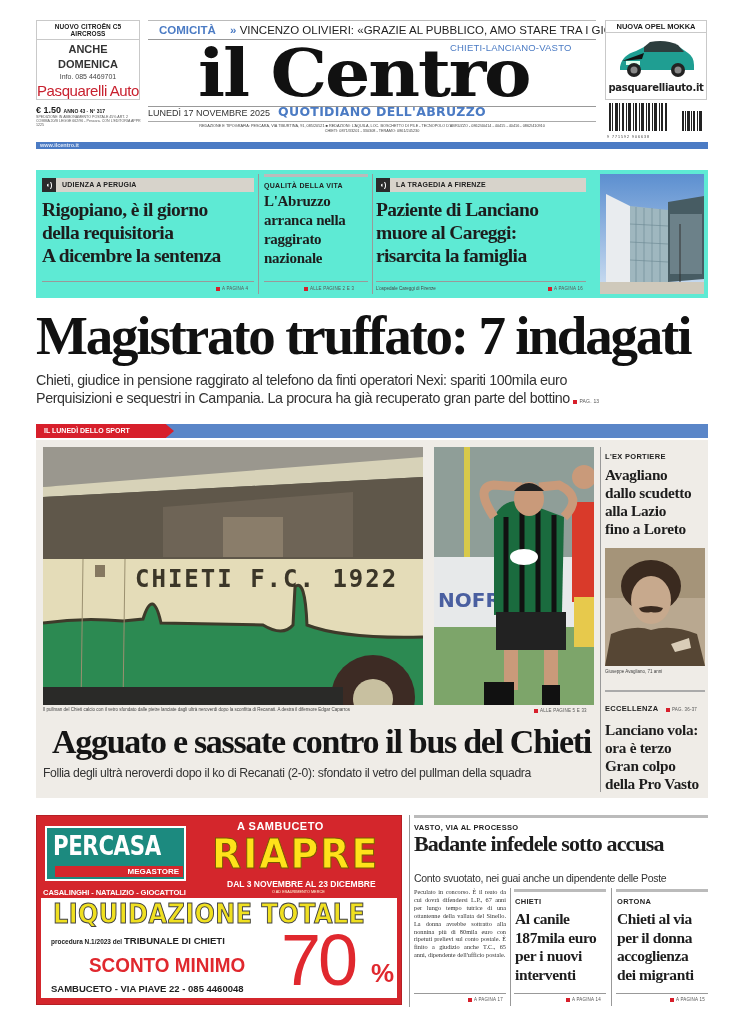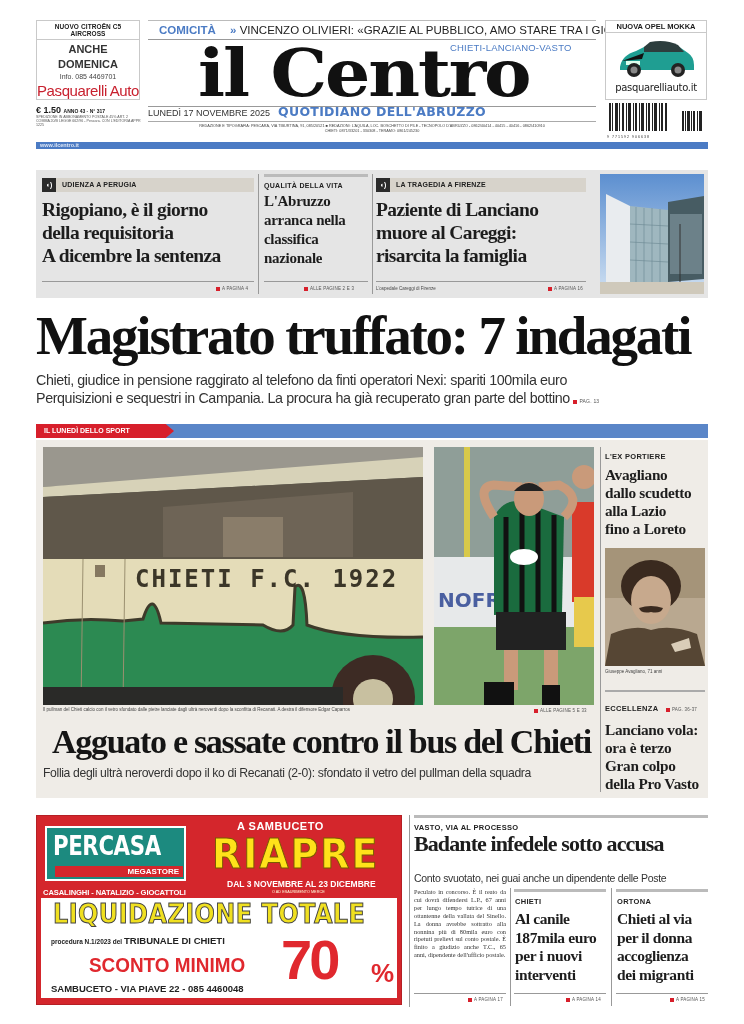--- a/index.html
+++ b/index.html
@@ -24,29 +24,29 @@
 
   .logo { left: 198px; top: 38px; font-family: "DejaVu Serif", serif; font-weight: bold; font-size: 66px; letter-spacing: -2px; line-height: 70px; color: #111; transform: scaleX(1.08); transform-origin: left; }
   .edition { left: 450px; top: 42px; font-size: 9.5px; color: #4b7bc4; letter-spacing: 0.2px; }
   .dateline { left: 148px; top: 106px; width: 448px; height: 14px; border-top: 1px solid #999; font-size: 9px; color: #333; line-height: 13px; }
   .subtitle { left: 278px; top: 104px; font-size: 12.5px; font-weight: bold; color: #4b7bc4; font-family: "DejaVu Sans", sans-serif; letter-spacing: 0.3px; }
   .redazione { left: 148px; top: 121px; width: 448px; border-top: 1px solid #aaa; font-size: 3.8px; color: #444; text-align: center; line-height: 5px; padding-top: 2px; }
 
   .ad-right { left: 605px; top: 20px; width: 102px; height: 80px; border: 1px solid #c9c9c9; text-align: center; background: #fff; }
   .ad-right .top { font-size: 7.5px; font-weight: bold; border-bottom: 1px solid #c9c9c9; padding: 1px 0; }
   .car { position: relative; margin: 4px auto 0; width: 84px; height: 44px; }
-  .ad-right .url { font-size: 10px; font-weight: normal; color: #222; margin-top: 1px; font-family: "DejaVu Sans", sans-serif; letter-spacing: -0.3px; }
+  .ad-right .url { font-size: 10px; font-weight: bold; color: #222; margin-top: 1px; font-family: "DejaVu Sans", sans-serif; letter-spacing: -0.3px; }
   .barcode { left: 607px; top: 103px; width: 100px; height: 30px; }
   .barcode-num { left: 607px; top: 135px; font-size: 3.6px; color: #333; letter-spacing: 1px; }
 
   .urlbar { left: 36px; top: 142px; width: 672px; height: 7px; background: #4b7bc4; }
   .urlbar span { color: #dde6f4; font-size: 5.5px; font-weight: bold; position: absolute; left: 4px; top: 0px; line-height: 7px; }
 
   
-  .top-row { left: 36px; top: 170px; width: 672px; height: 128px; background: #e5e5e5; }
+  .top-row { left: 36px; top: 170px; width: 672px; height: 128px; background: #5eead4; }
   .story { position: absolute; }
   .labelbar { background: #d7d3cb; height: 14px; font-size: 7px; font-weight: bold; line-height: 14px; color: #222; display: flex; align-items: center; letter-spacing: 0.2px; }
   .audio-icon { display: inline-block; width: 14px; height: 14px; background: #2b2b2b; color: #fff; font-size: 7px; line-height: 14px; text-align: center; margin-right: 6px; }
   .hl { font-family: "Liberation Serif", serif; font-weight: bold; color: #1d1d1d; }
   .pgref { position: absolute; font-size: 4.5px; color: #555; letter-spacing: 0.2px; }
   .pgref:before { content: ""; display: inline-block; width: 4px; height: 4px; background: #d71f2b; margin-right: 2px; vertical-align: -0.5px; }
   .hr { position: absolute; height: 1px; background: #999; }
   .vr { position: absolute; width: 1px; background: #999; }
 
   
@@ -75,21 +75,21 @@
   .ad-where { position: absolute; left: 200px; top: 4px; color: #fff; font-size: 11px; font-weight: bold; letter-spacing: 0.5px; }
   .ad-riapre { position: absolute; left: 175px; top: 15px; color: #ffe21a; font-size: 40px; font-weight: bold; letter-spacing: 2px; -webkit-text-stroke: 1px #7a5a00; font-family: "DejaVu Sans", sans-serif; transform: scaleX(0.95); transform-origin: left; }
   .ad-dates { position: absolute; left: 190px; top: 63px; color: #fff; font-size: 8.5px; font-weight: bold; white-space: nowrap; }
   .ad-merce { position: absolute; left: 235px; top: 74px; color: #ffd; font-size: 3.8px; }
   .ad-white { position: absolute; left: 4px; top: 82px; width: 356px; height: 100px; background: #fff; }
   .ad-liq { position: absolute; left: 12px; top: 1px; font-size: 26px; font-weight: bold; color: #f0e020; -webkit-text-stroke: 1px #444; letter-spacing: 0.5px; white-space: nowrap; font-family: "DejaVu Sans", sans-serif; transform: scaleX(0.92); transform-origin: left; }
   .ad-proc { position: absolute; left: 10px; top: 37px; font-size: 6.5px; font-weight: bold; color: #222; white-space: nowrap; }
   .ad-proc b { font-size: 9.5px; }
   .ad-sconto { position: absolute; left: 48px; top: 55px; font-size: 21px; font-weight: bold; color: #e0282e; white-space: nowrap; transform: scaleX(0.9); transform-origin: left; }
   .ad-addr { position: absolute; left: 10px; top: 85px; font-size: 9.5px; font-weight: bold; color: #222; white-space: nowrap; }
-  .ad-70 { position: absolute; left: 240px; top: 22px; font-size: 56px; font-weight: bold; color: #e0282e; letter-spacing: -3px; line-height: 80px; }
+  .ad-70 { position: absolute; left: 240px; top: 22px; font-size: 72px; font-weight: normal; color: #e0282e; letter-spacing: -3px; line-height: 80px; }
   .ad-pct { position: absolute; left: 330px; top: 60px; font-size: 26px; font-weight: bold; color: #e0282e; }
 
   .body-text { font-family: "Liberation Serif", serif; font-size: 6.3px; line-height: 7.9px; color: #333; text-align: justify; }
 </style>
 </head>
 <body>
 
 <div class="abs ad-left">
   <div class="top">NUOVO CITROËN C5 AIRCROSS</div>
   <div class="big">ANCHE</div>
@@ -186,21 +186,21 @@
   <div class="pgref" style="left:180px; top:116px;">A PAGINA 4</div>
 
   <div class="vr" style="left:222px; top:4px; height:120px;"></div>
 
   <div class="story" style="left:228px; top:4px; width:104px;">
     <div style="height:3px; background:#bbb;"></div>
     <div class="side-kicker" style="margin-top:5px; font-size:7px;">QUALITÀ DELLA VITA</div>
     <div class="hl" style="font-size:15px; line-height:19px; margin-top:3px; letter-spacing:-0.3px;">
       <div>L'Abruzzo</div>
       <div>arranca nella</div>
-      <div>classifica</div>
+      <div>raggirato</div>
       <div>nazionale</div>
     </div>
   </div>
   <div class="hr" style="left:228px; top:111px; width:104px;"></div>
   <div class="pgref" style="left:268px; top:116px;">ALLE PAGINE 2 E 3</div>
 
   <div class="vr" style="left:336px; top:4px; height:120px;"></div>
 
   <div class="story" style="left:340px; top:8px; width:210px;">
     <div class="labelbar">

